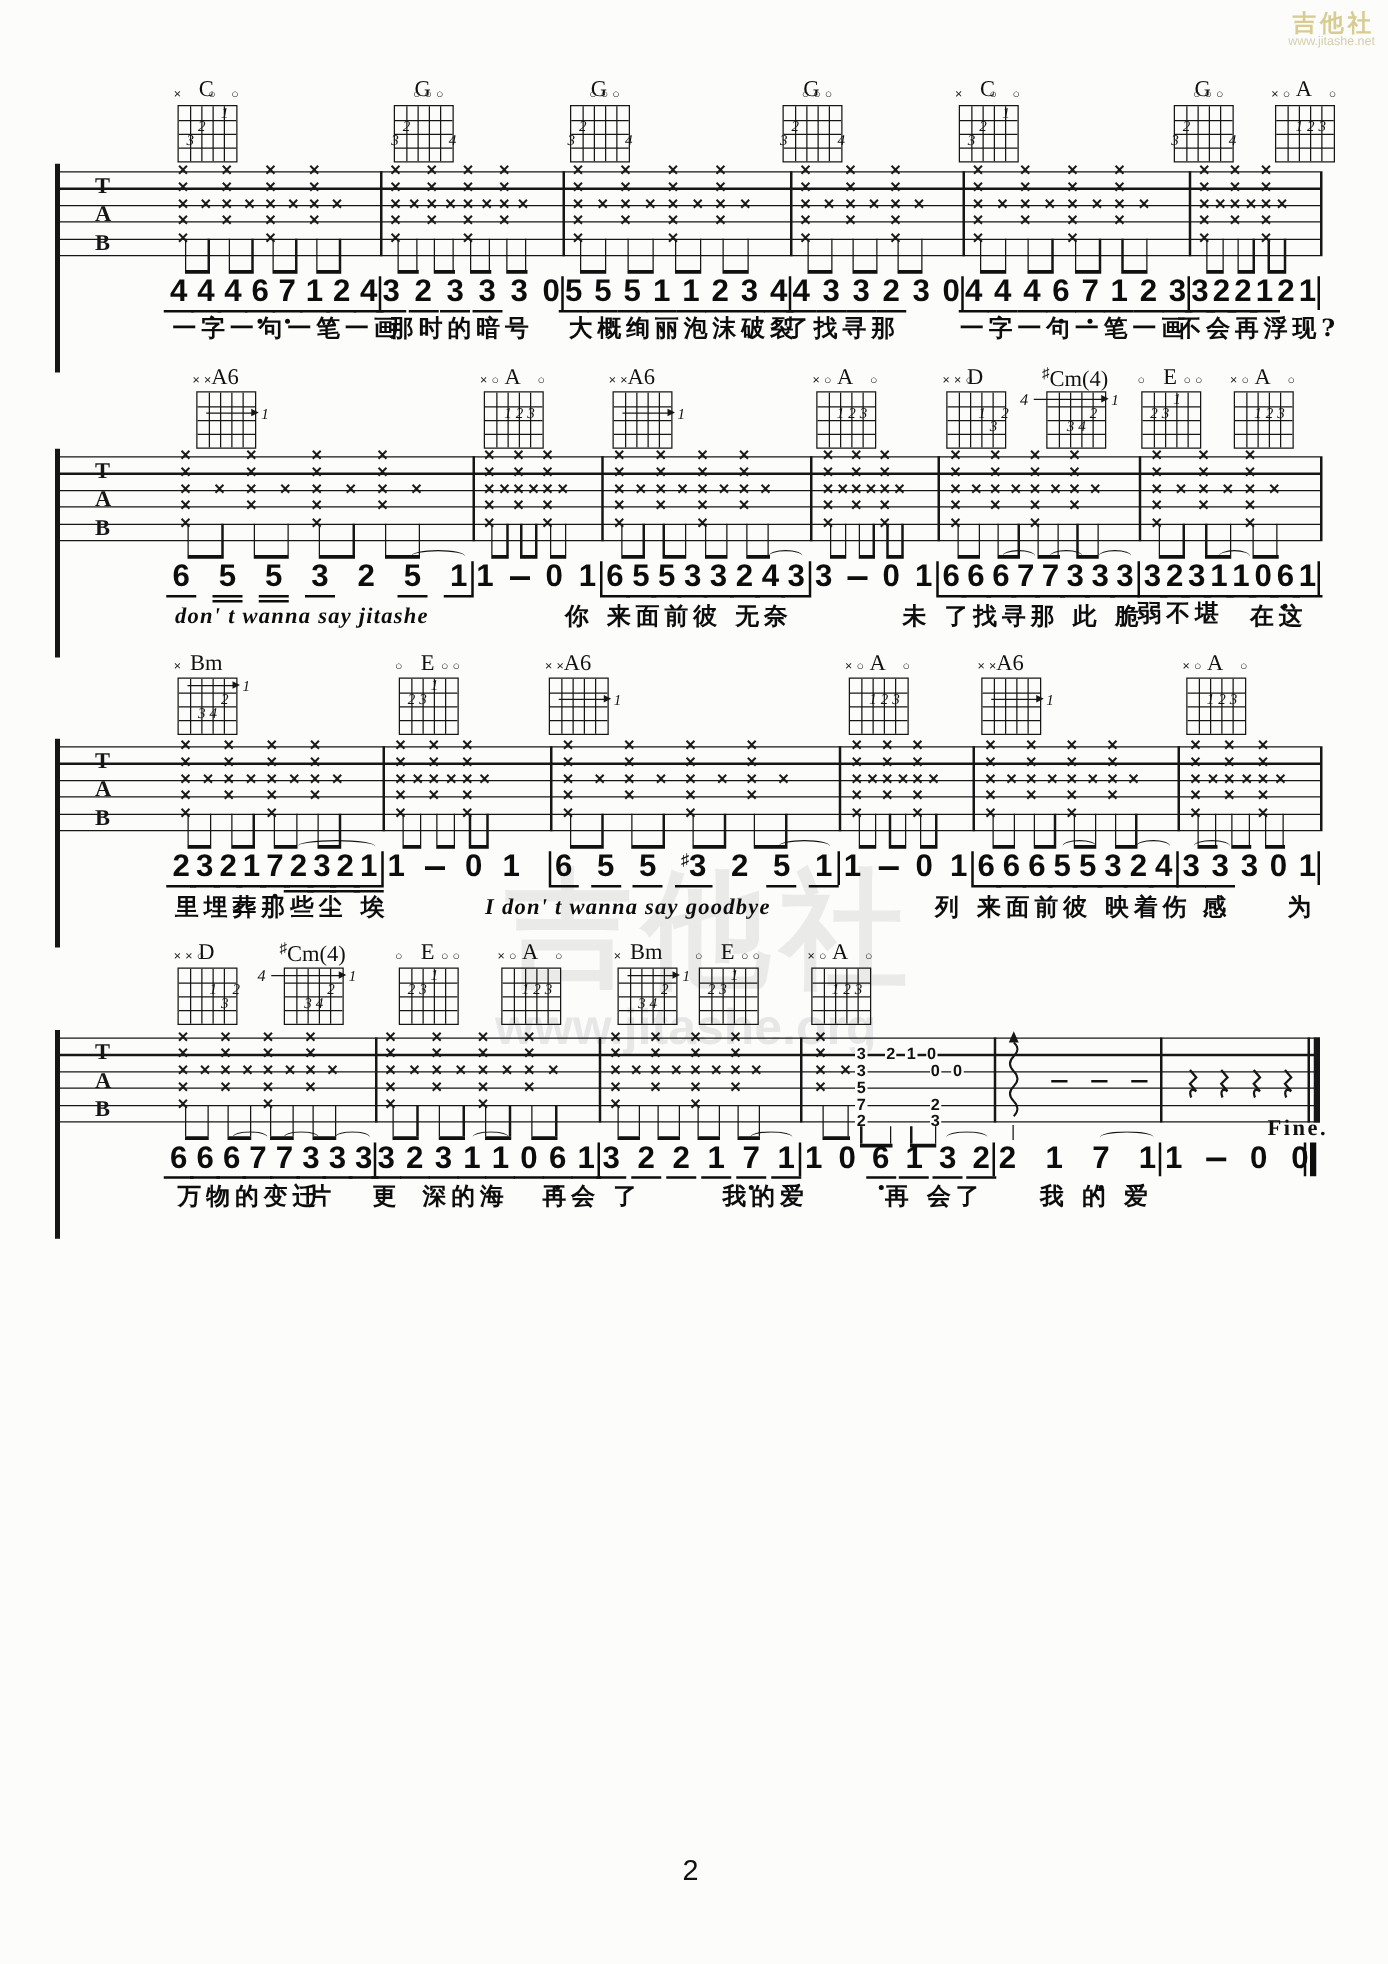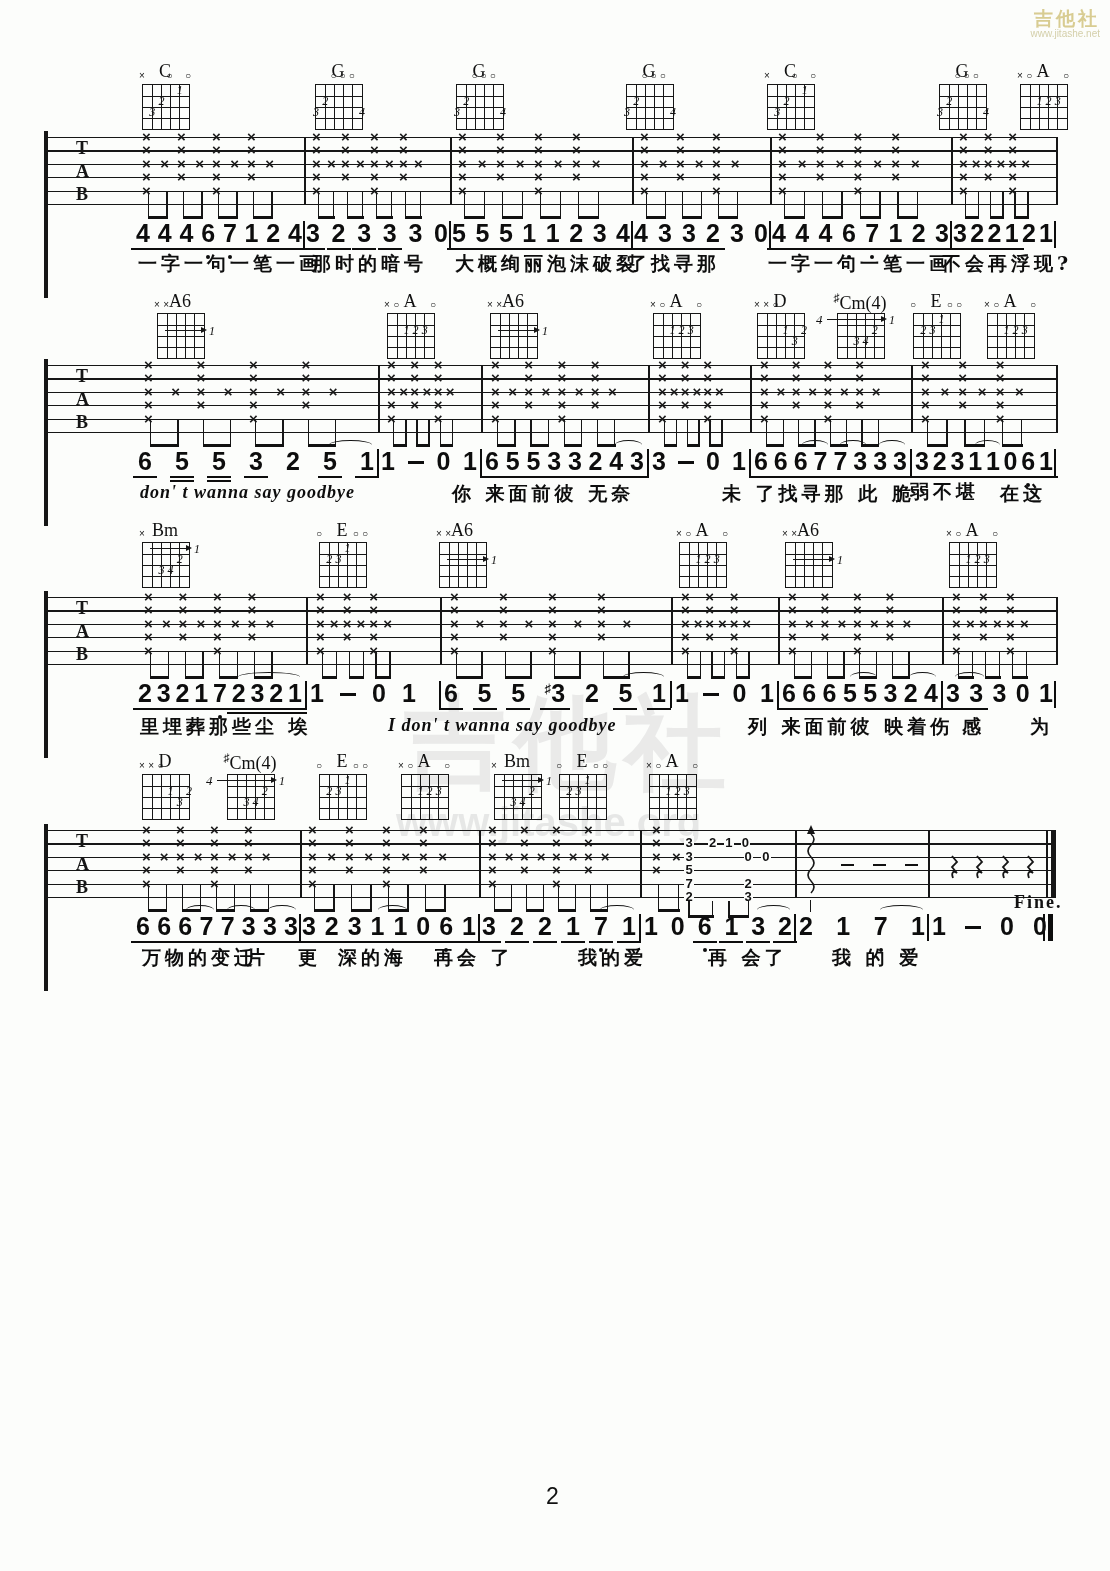--- a/index.html
+++ b/index.html
@@ -862,21 +862,21 @@
           <div class="tk">6<div class="ul1"></div><div class="oct"></div></div>
           <div class="tk">1<div class="ul1"></div></div>
         </div>
         <div class="arc" style="left: 975.429px; top: 440px; width: 24.1429px;"></div>
         <div class="nbar" style="left: 377px; top: 449px;"></div>
         <div class="nbar" style="left: 480px; top: 449px;"></div>
         <div class="nbar" style="left: 647px; top: 449px;"></div>
         <div class="nbar" style="left: 749px; top: 449px;"></div>
         <div class="nbar" style="left: 910px; top: 449px;"></div>
         <div class="nbar" style="left: 1054px; top: 449px;"></div>
-        <div class="lyr eng" style="left: 140px; top: 482px;">don' t  wanna say  goodbye</div>
+        <div class="lyr eng" style="left: 140px; top: 482px;">don' t  wanna say  jitashe</div>
         <div class="lyr" style="left: 452px; top: 482px;">你 来面前彼 无奈</div>
         <div class="lyr" style="left: 722px; top: 482px;">未 了找寻那 此 脆</div>
         <div class="lyr" style="left: 910px; top: 480px;">弱不堪</div>
         <div class="lyr" style="left: 1000px; top: 482px;">在这</div>
       </div>
       <div class="abs" style="left: 0px; top: 0px;">
         <div class="abs">
           <div class="sline" style="left: 48px; width: 1008px; top: 597px;"></div>
           <div class="sline" style="left: 48px; width: 1008px; top: 610.4px;"></div>
           <div class="sline" style="left: 48px; width: 1008px; top: 623.8px;"></div>

